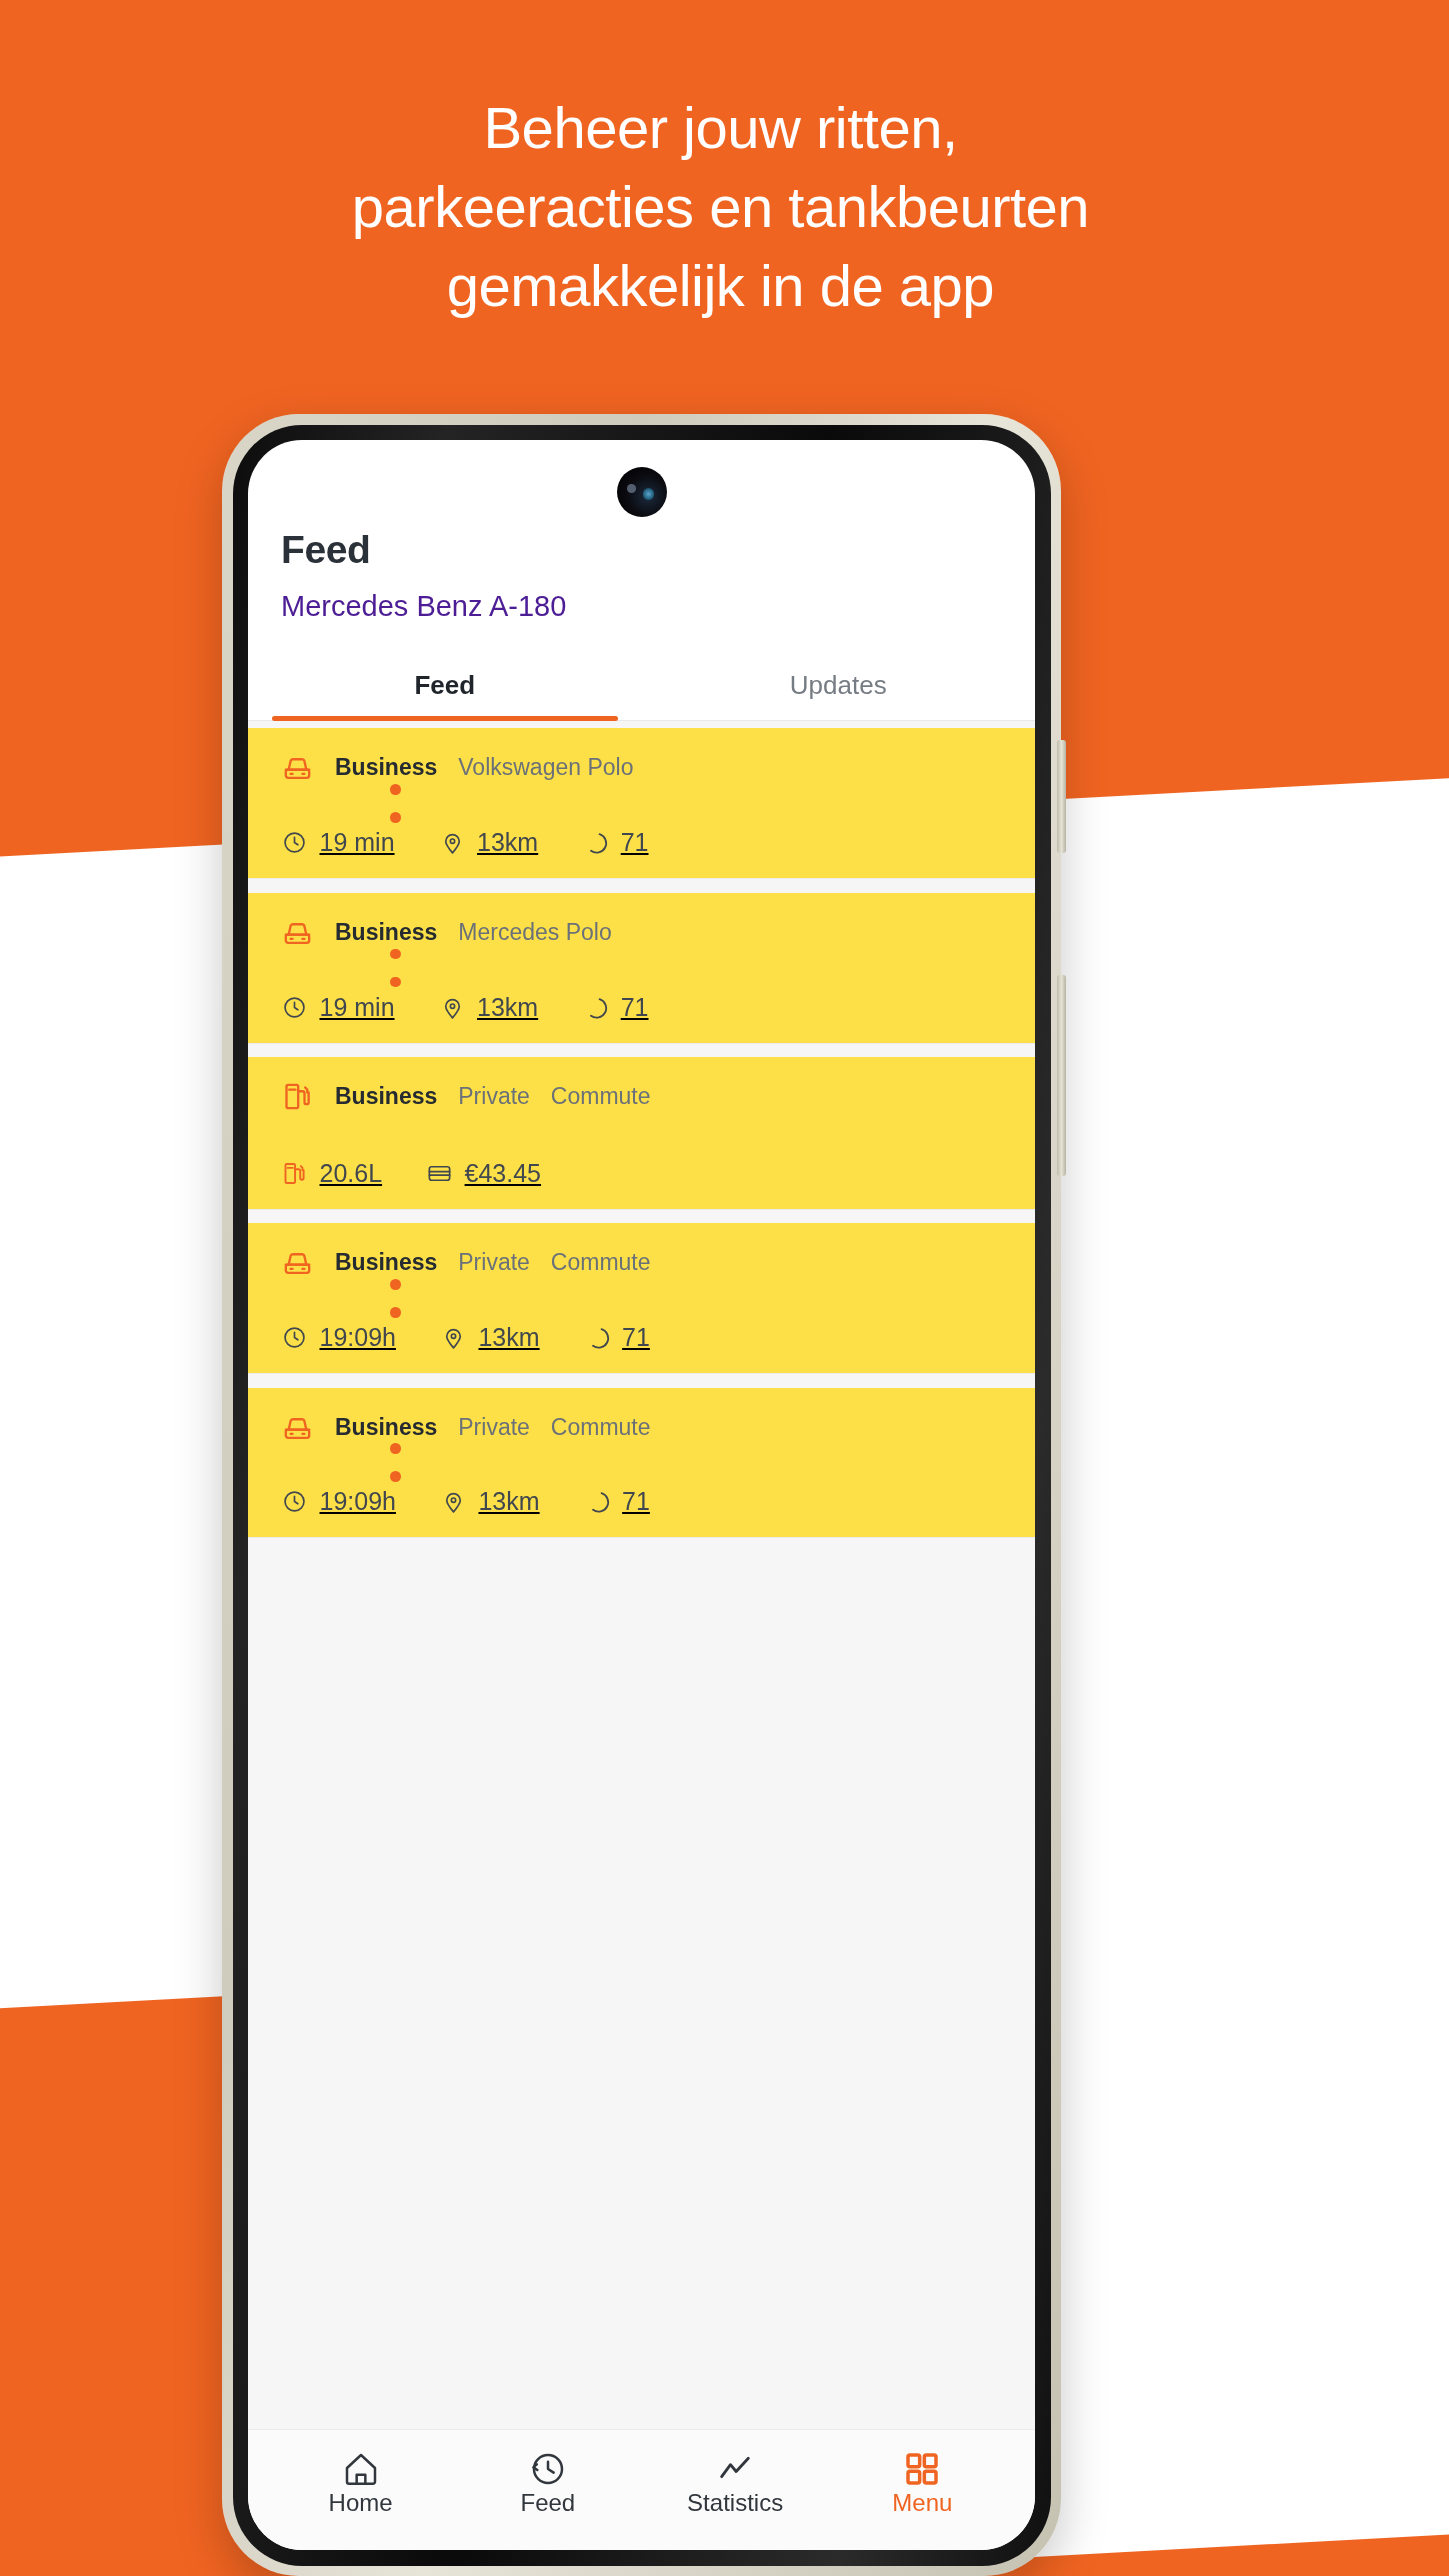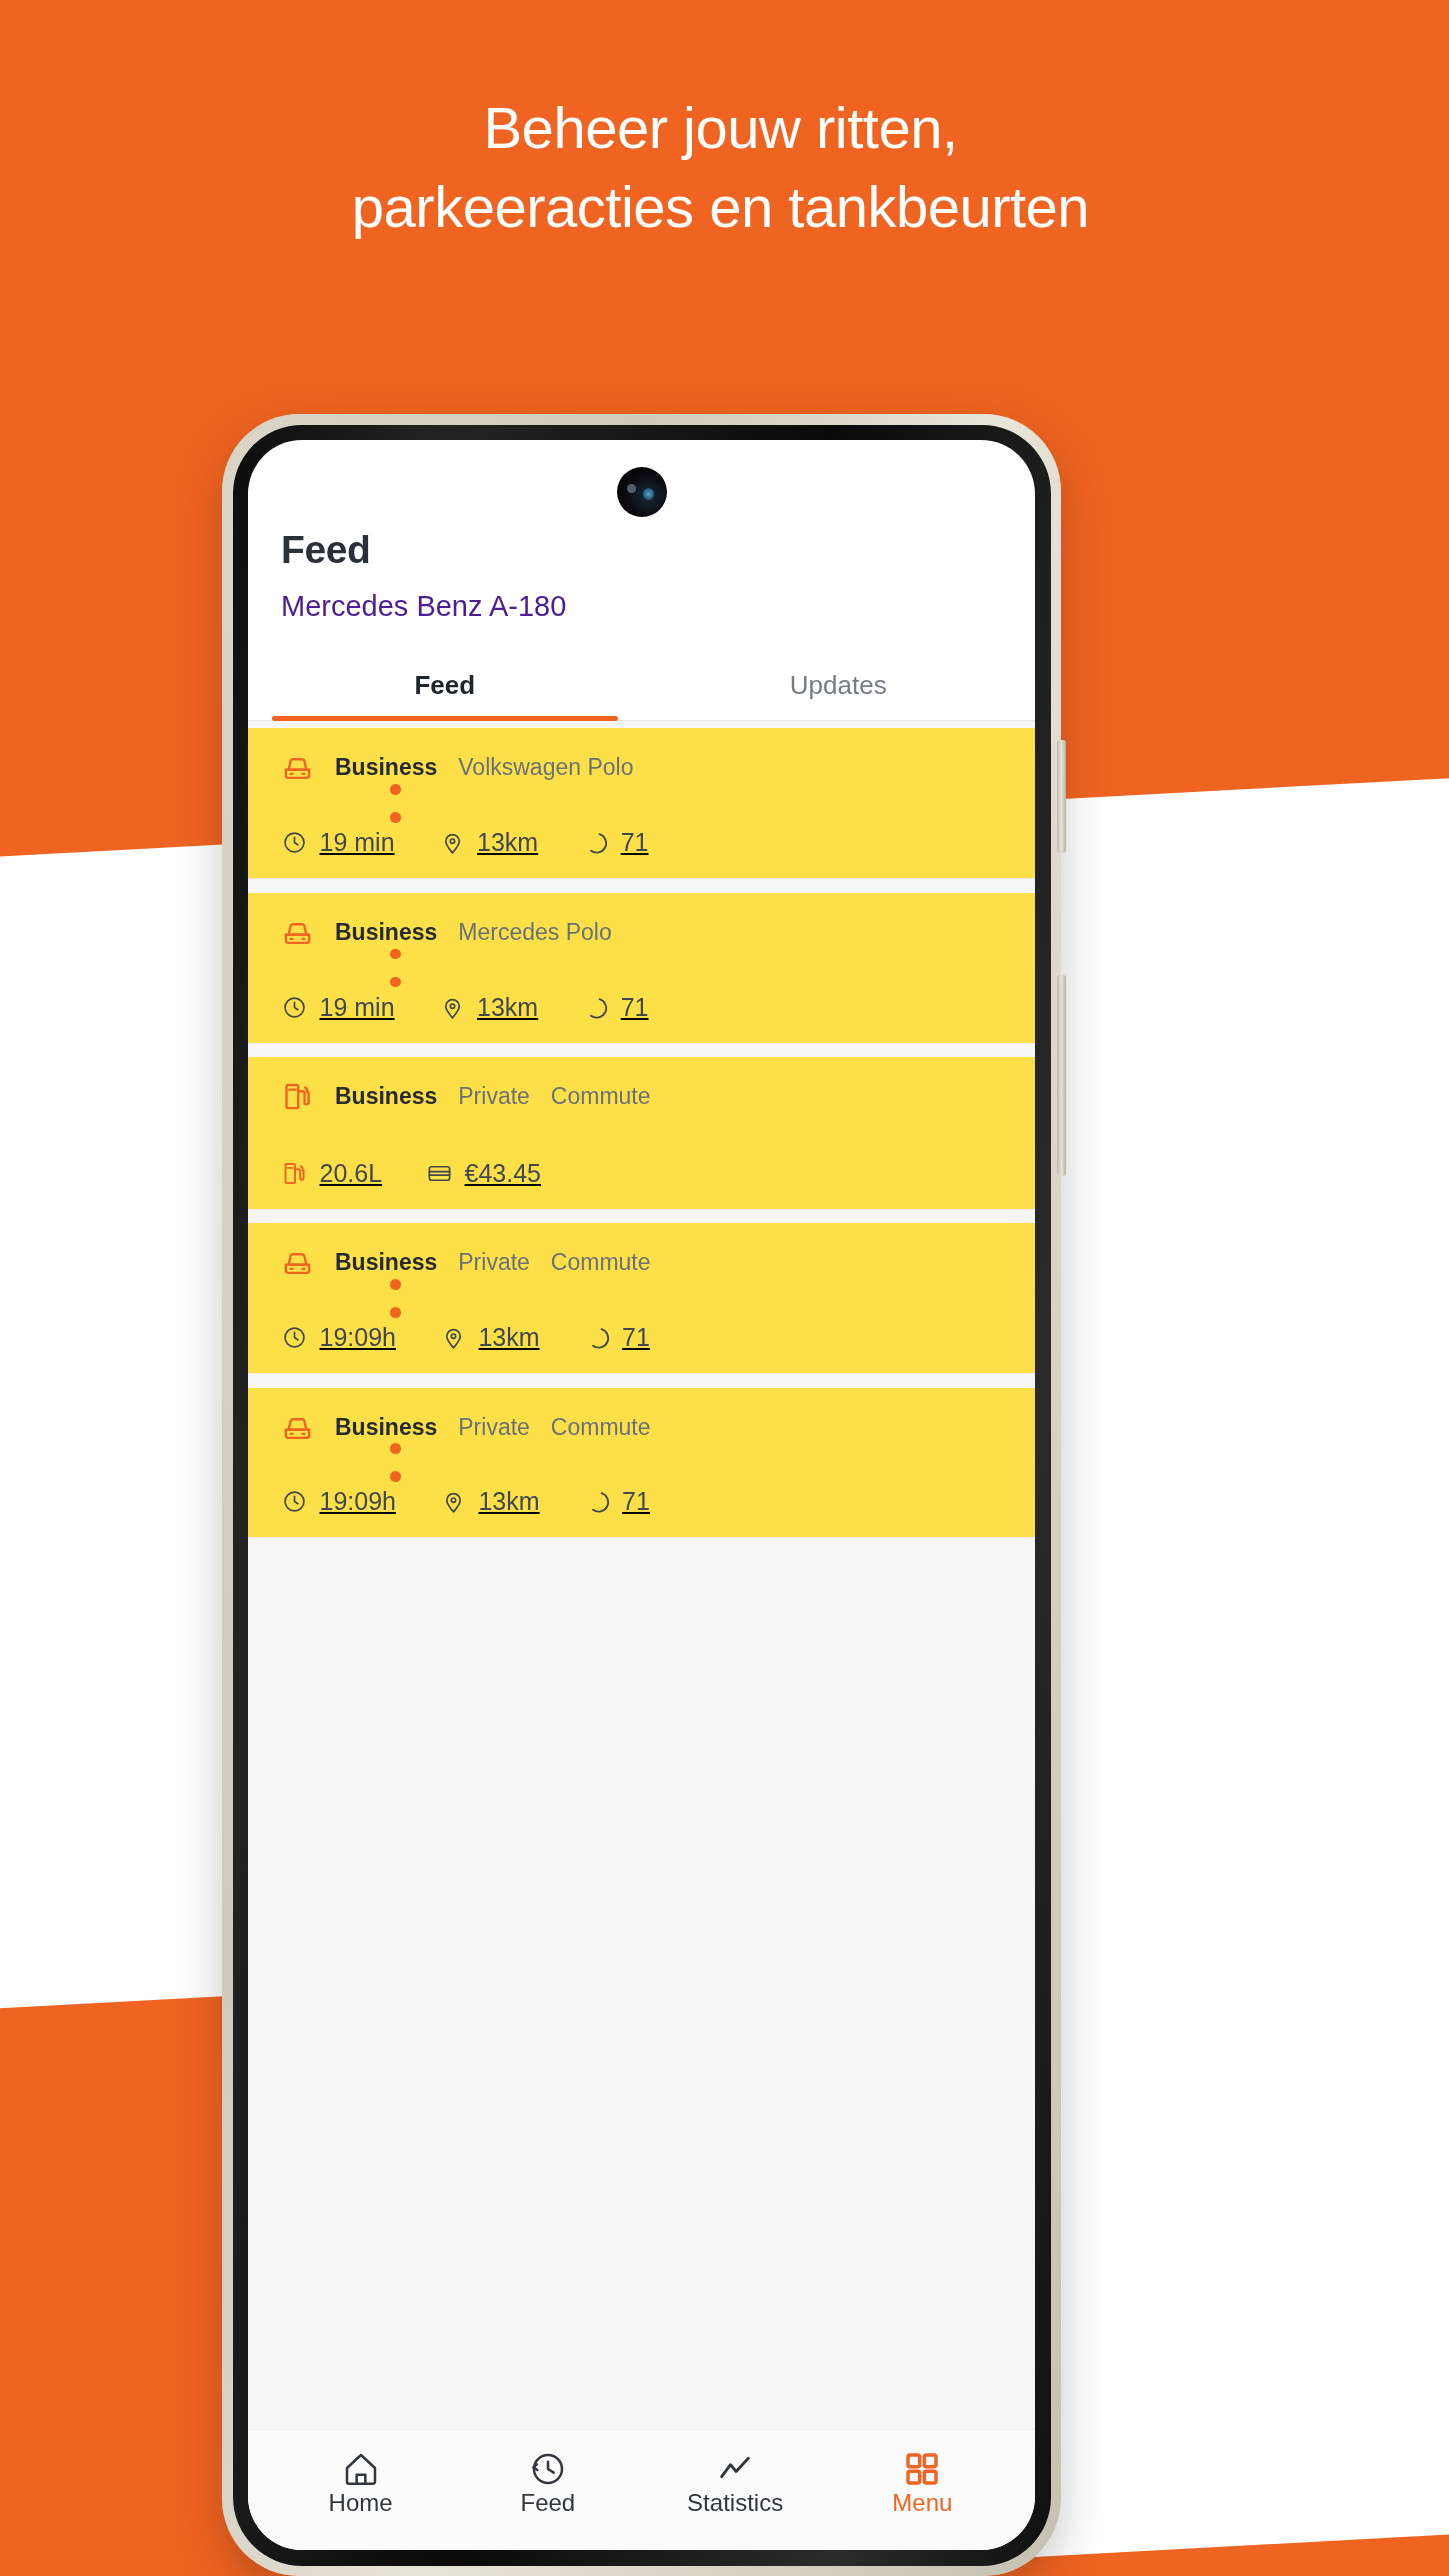--- a/index.html
+++ b/index.html
@@ -278,20 +278,21 @@
 <body>
 
 <div id="stage">
 
   <div class="band" id="band-left"></div>
   <div class="band" id="band-right"></div>
 
   <div id="headline">
     <div>Beheer jouw ritten,</div>
     <div>parkeeracties en tankbeurten</div>
+    <div>gemakkelijk in de app</div>
   </div>
 
   <div id="phone">
     <div id="phone-bezel-outer"></div>
     <div class="side-btn" id="side-btn-1"></div>
     <div class="side-btn" id="side-btn-2"></div>
     <div id="phone-bezel-inner"></div>
 
     <div id="phone-screen">
       <div id="camera"></div>

